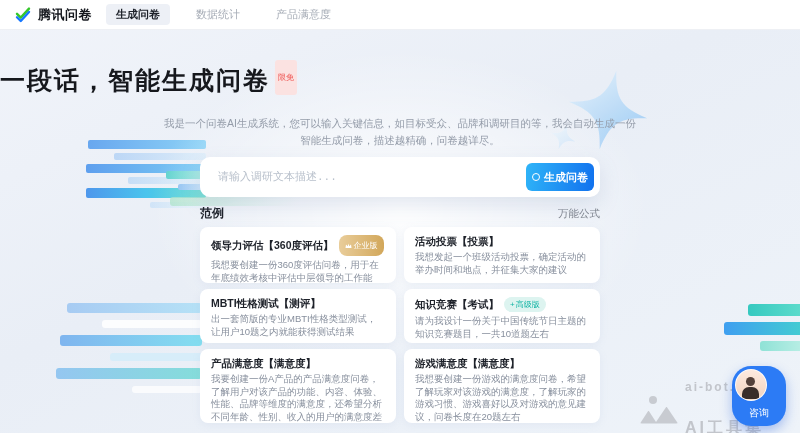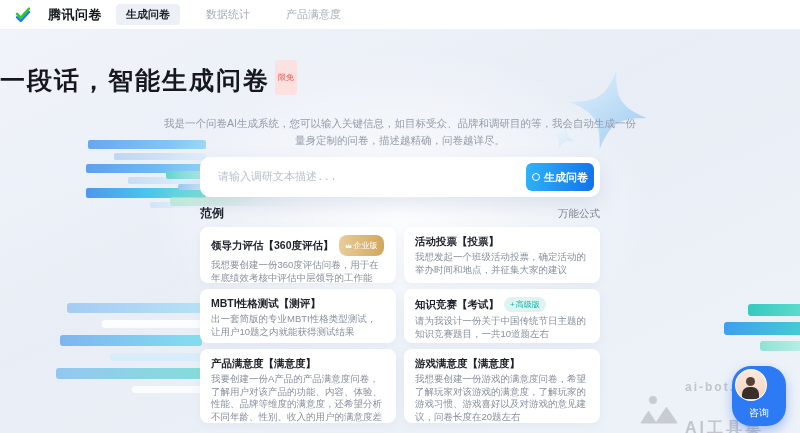--- a/index.html
+++ b/index.html
@@ -8,21 +8,21 @@
     position:relative;
     font-family:"Liberation Sans","DejaVu Sans",sans-serif;
     background:linear-gradient(155deg,#f1f4fa 0%,#e9eef6 45%,#eef3f9 100%);
   }
   .glow { position:absolute; left:150px; top:50px; width:500px; height:320px;
     background:radial-gradient(closest-side,rgba(255,255,255,.95),rgba(255,255,255,0)); z-index:2; }
 
   
   .nav { position:absolute; top:0; left:0; right:0; height:30px; background:#fff;
     border-bottom:1px solid #eef0f4; display:flex; align-items:center; padding:0 14px; z-index:20; }
-  .logo { display:flex; align-items:center; gap:16px; cursor:pointer; }
+  .logo { display:flex; align-items:center; gap:6px; cursor:pointer; }
   .logo-text { font-size:13px; font-weight:bold; color:#15181e; letter-spacing:.5px; }
   .tabs { display:flex; align-items:center; gap:16px; margin-left:14px; }
   .tab { font-size:11px; color:#a6acb6; padding:3px 10px; cursor:pointer; white-space:nowrap; }
   .tab.active { background:#edf0f6; color:#1d2129; font-weight:bold; border-radius:4px; }
 
   
   .deco { position:absolute; z-index:1; }
   .bars { display:flex; flex-direction:column; align-items:flex-end; }
   .bar { border-radius:2px; }
   .bars-mid { left:78px; top:136px; width:128px; }
@@ -171,21 +171,21 @@
 </div>
 
 <div class="hero-title-wrap">
   <div class="hero-title">
     <span>一段话，智能生成问卷</span>
     <span class="badge-free">限免</span>
   </div>
 </div>
 <div class="hero-desc">
   <div>我是一个问卷AI生成系统，您可以输入关键信息，如目标受众、品牌和调研目的等，我会自动生成一份</div>
-  <div>量身定制的问卷，描述越精确，问卷越详尽。</div>
+  <div>智能生成问卷，描述越精确，问卷越详尽。</div>
 </div>
 
 <div class="input-card">
   <input type="text" placeholder="请输入调研文本描述..." style="">
   <div class="gen-btn">
     <span class="circle-icon"></span>
     <span>生成问卷</span>
   </div>
 </div>
 

